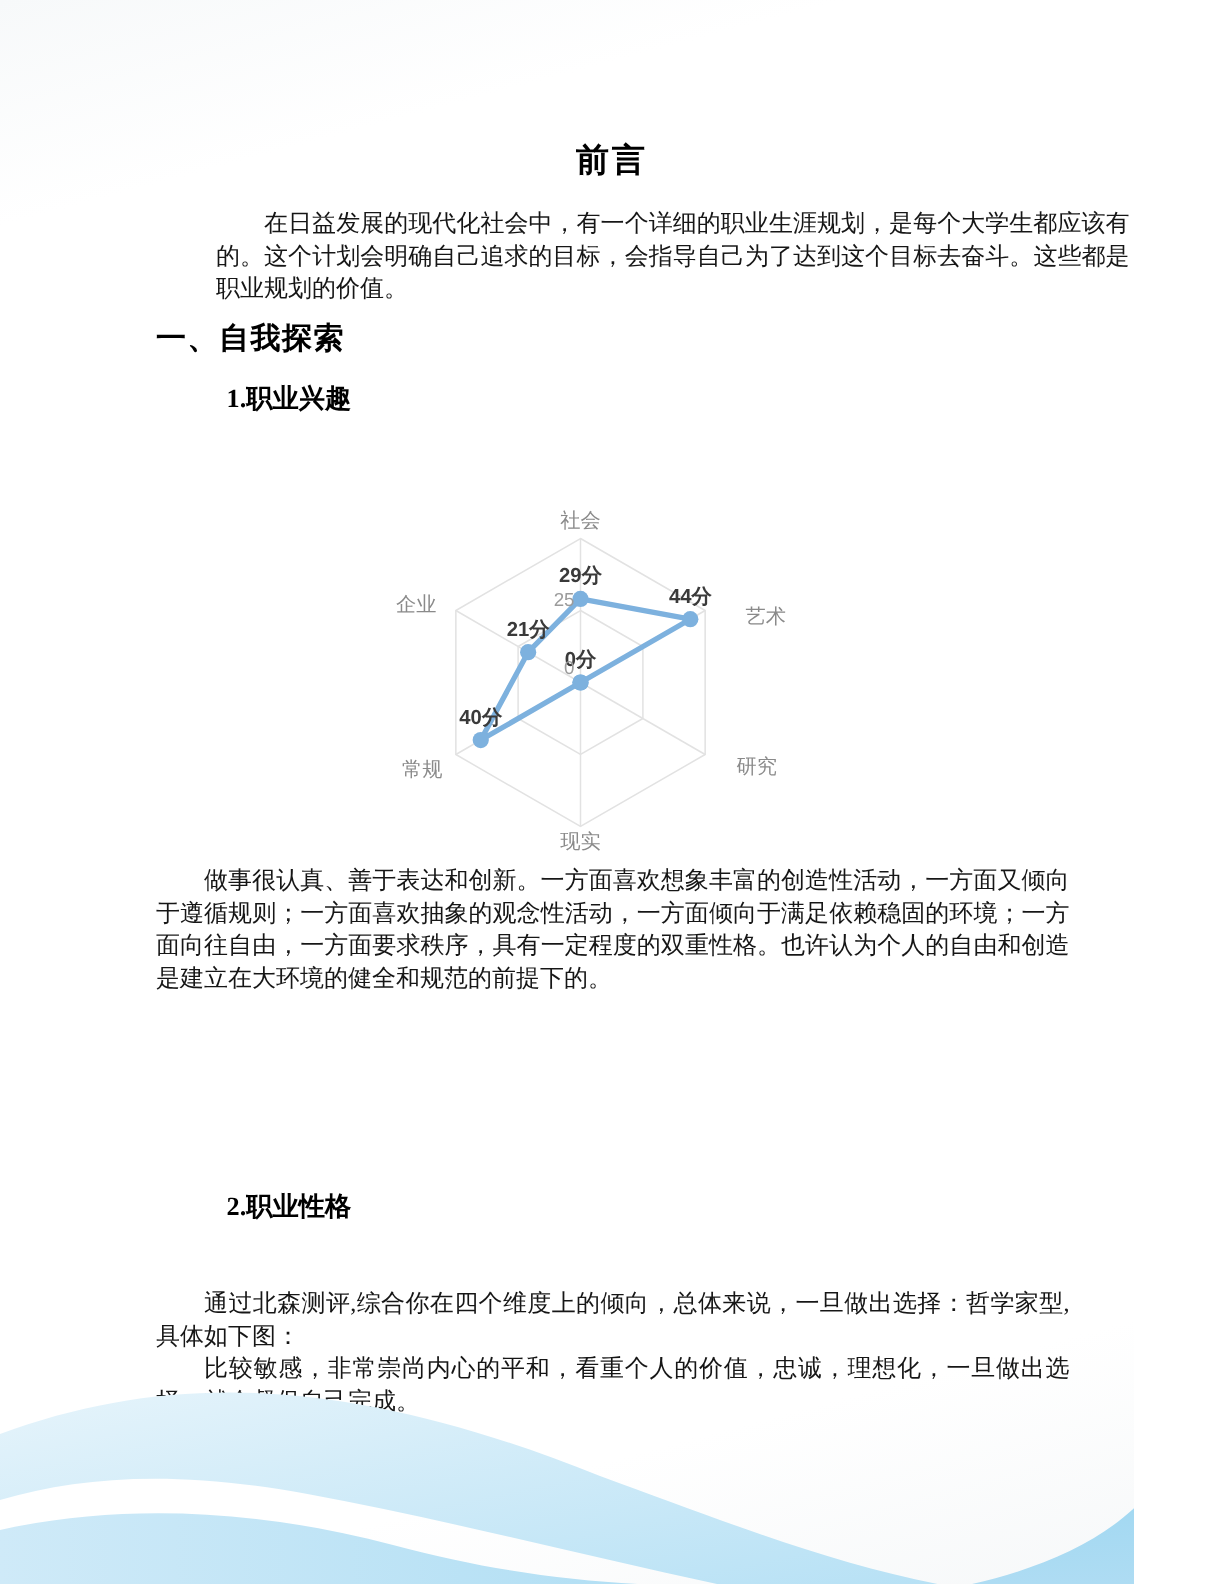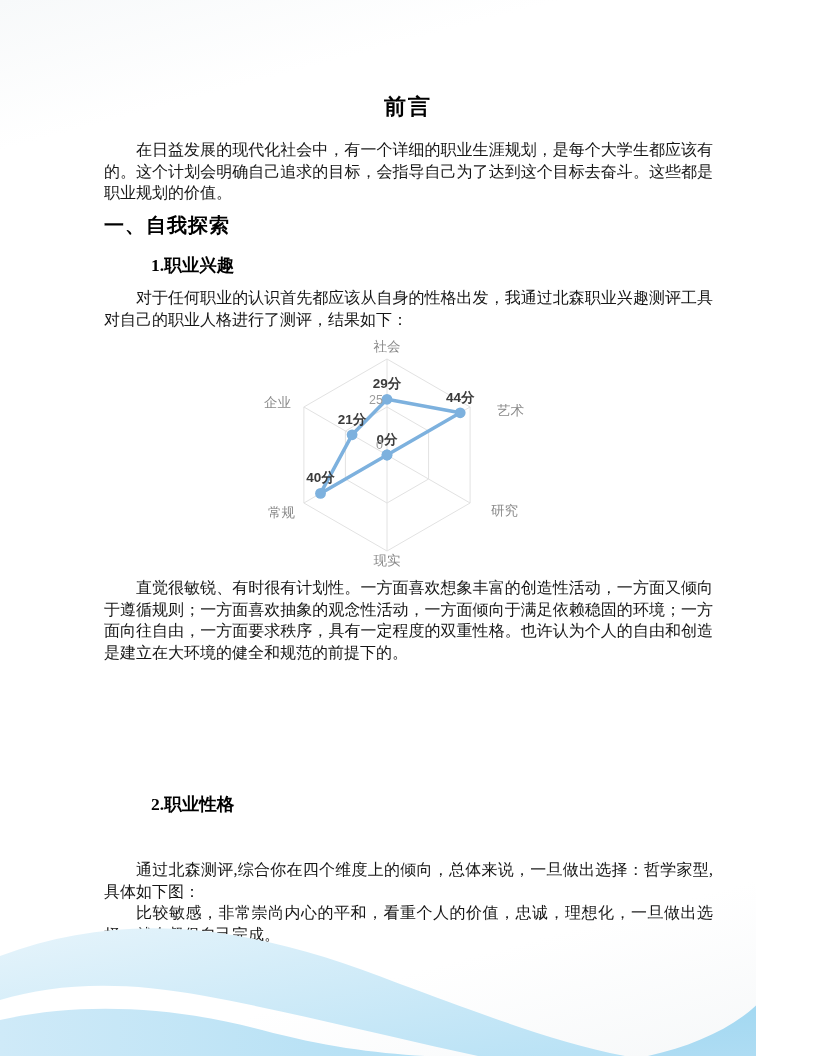--- a/index.html
+++ b/index.html
@@ -51,31 +51,28 @@
     position:absolute;left:0;bottom:0;width:816px;height:156px;
   }
 </style>
 </head>
 <body>
 
 <div class="page">
 
   <h1 class="doc-title">前言</h1>
 
-  <div class="body-block" style="top:139px;">
+  <div class="body-block" style="top:139px;margin-left:40px;">
     <p>在日益发展的现代化社会中，有一个详细的职业生涯规划，是每个大学生都应该有的。这个计划会明确自己追求的目标，会指导自己为了达到这个目标去奋斗。这些都是职业规划的价值。</p>
   </div>
 
   <h2 class="h-section" style="top:212px;">一、自我探索</h2>
 
   <h3 class="h-sub" style="top:253px;">1.职业兴趣</h3>
 
-  <div class="body-block" style="top:287px;">
-    <p>对于任何职业的认识首先都应该从自身的性格出发，我通过北森职业兴趣测评工具对自己的职业人格进行了测评，结果如下：</p>
-  </div>
 
   <figure class="chart-figure">
     <svg id="radar-svg" viewBox="0 0 306 248">
         <polygon points="153.0,75.0 194.6,99.0 194.6,147.0 153.0,171.0 111.4,147.0 111.4,99.0" fill="none" stroke="#e2e2e2" stroke-width="1"></polygon>
         <polygon points="153.0,27.0 236.1,75.0 236.1,171.0 153.0,219.0 69.9,171.0 69.9,75.0" fill="none" stroke="#e2e2e2" stroke-width="1"></polygon>
         <line x1="153" y1="123" x2="153.0" y2="27.0" stroke="#e2e2e2" stroke-width="1"></line>
         <line x1="153" y1="123" x2="236.1" y2="75.0" stroke="#e2e2e2" stroke-width="1"></line>
         <line x1="153" y1="123" x2="236.1" y2="171.0" stroke="#e2e2e2" stroke-width="1"></line>
         <line x1="153" y1="123" x2="153.0" y2="219.0" stroke="#e2e2e2" stroke-width="1"></line>
         <line x1="153" y1="123" x2="69.9" y2="171.0" stroke="#e2e2e2" stroke-width="1"></line>
@@ -97,21 +94,21 @@
         <text x="153" y="19" text-anchor="middle" font-size="13.5" fill="#8a8a8a">社会</text>
         <text x="263" y="83" text-anchor="start" font-size="13.5" fill="#8a8a8a">艺术</text>
         <text x="257" y="183" text-anchor="start" font-size="13.5" fill="#8a8a8a">研究</text>
         <text x="153" y="233" text-anchor="middle" font-size="13.5" fill="#8a8a8a">现实</text>
         <text x="61" y="185" text-anchor="end" font-size="13.5" fill="#8a8a8a">常规</text>
         <text x="57" y="75" text-anchor="end" font-size="13.5" fill="#8a8a8a">企业</text>
       </svg>
   </figure>
 
   <div class="body-block" style="top:577px;">
-    <p>直觉很敏锐、有时很有计划性。一方面喜欢想象丰富的创造性活动，一方面又倾向于遵循规则；一方面喜欢抽象的观念性活动，一方面倾向于满足依赖稳固的环境；一方面向往自由，一方面要求秩序，具有一定程度的双重性格。也许认为个人的自由和创造是建立在大环境的健全和规范的前提下的。</p>
+    <p>做事很认真、善于表达和创新。一方面喜欢想象丰富的创造性活动，一方面又倾向于遵循规则；一方面喜欢抽象的观念性活动，一方面倾向于满足依赖稳固的环境；一方面向往自由，一方面要求秩序，具有一定程度的双重性格。也许认为个人的自由和创造是建立在大环境的健全和规范的前提下的。</p>
   </div>
 
   <h3 class="h-sub" style="top:792px;">2.职业性格</h3>
 
   <div class="body-block" style="top:859px;">
     <p>通过北森测评,综合你在四个维度上的倾向，总体来说，一旦做出选择：哲学家型,具体如下图：</p>
     <p>比较敏感，非常崇尚内心的平和，看重个人的价值，忠诚，理想化，一旦做出选择，就会督促自己完成。</p>
   </div>
 
   <div class="page-footer">

